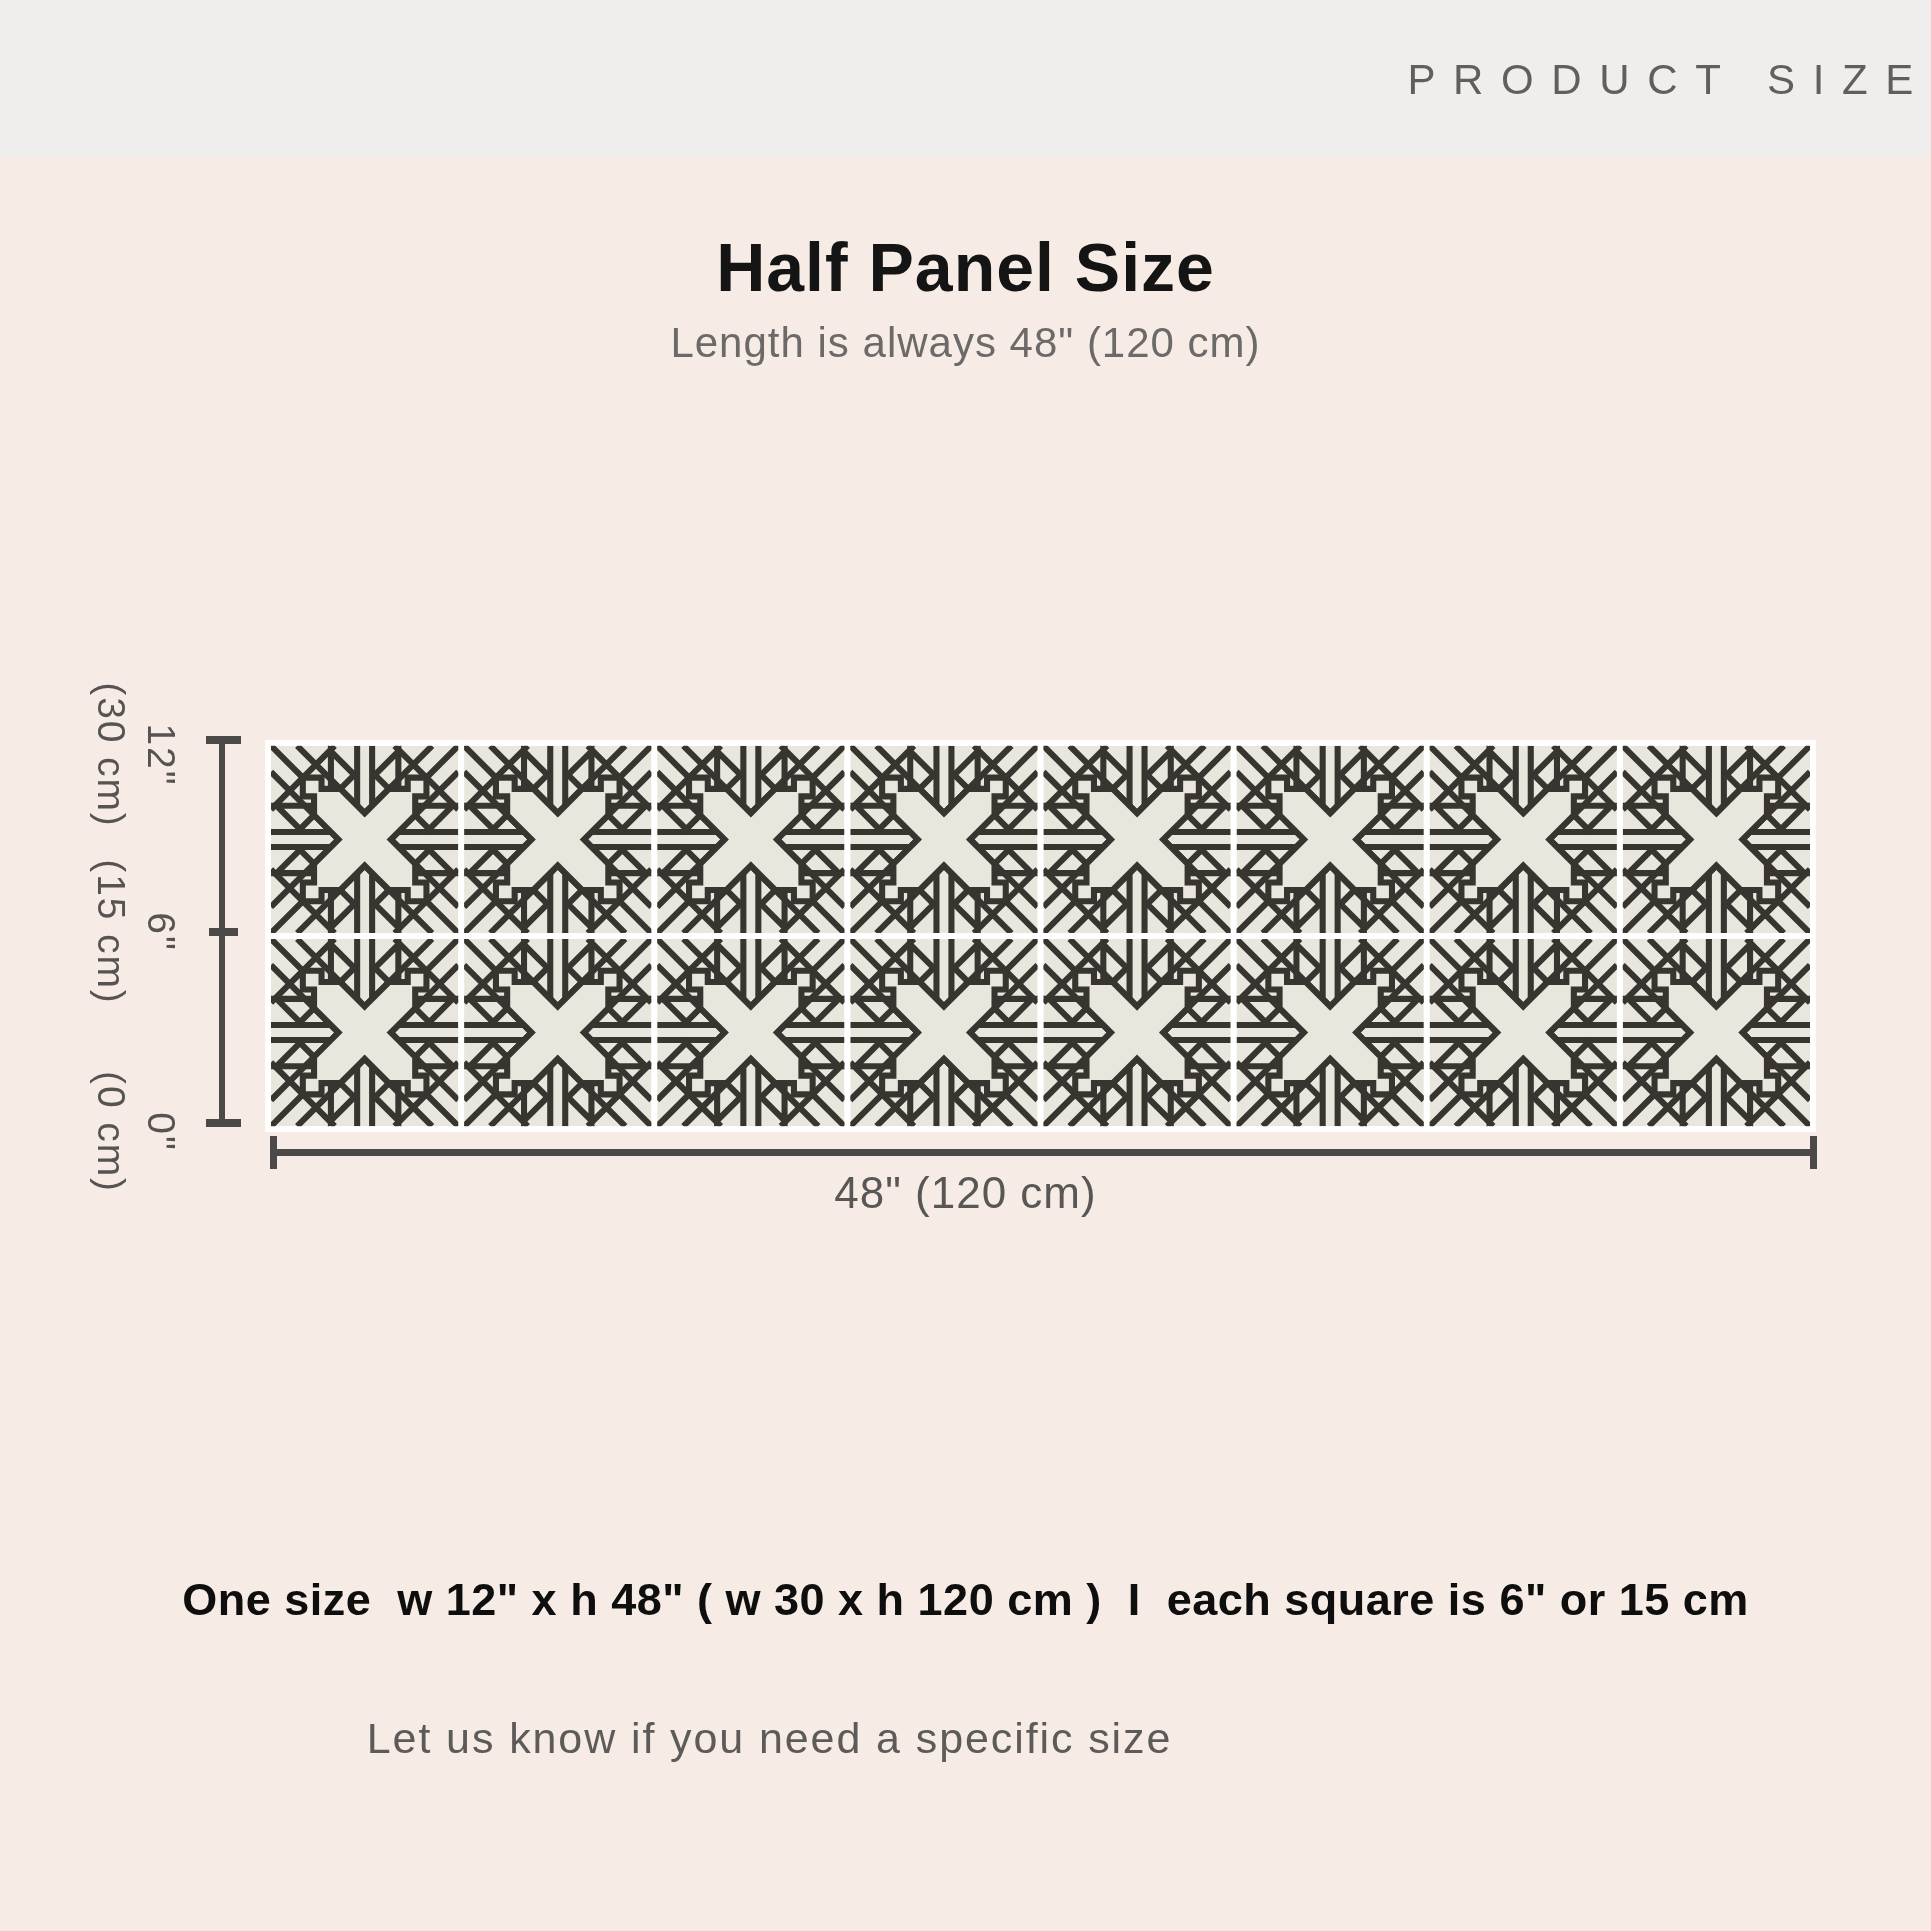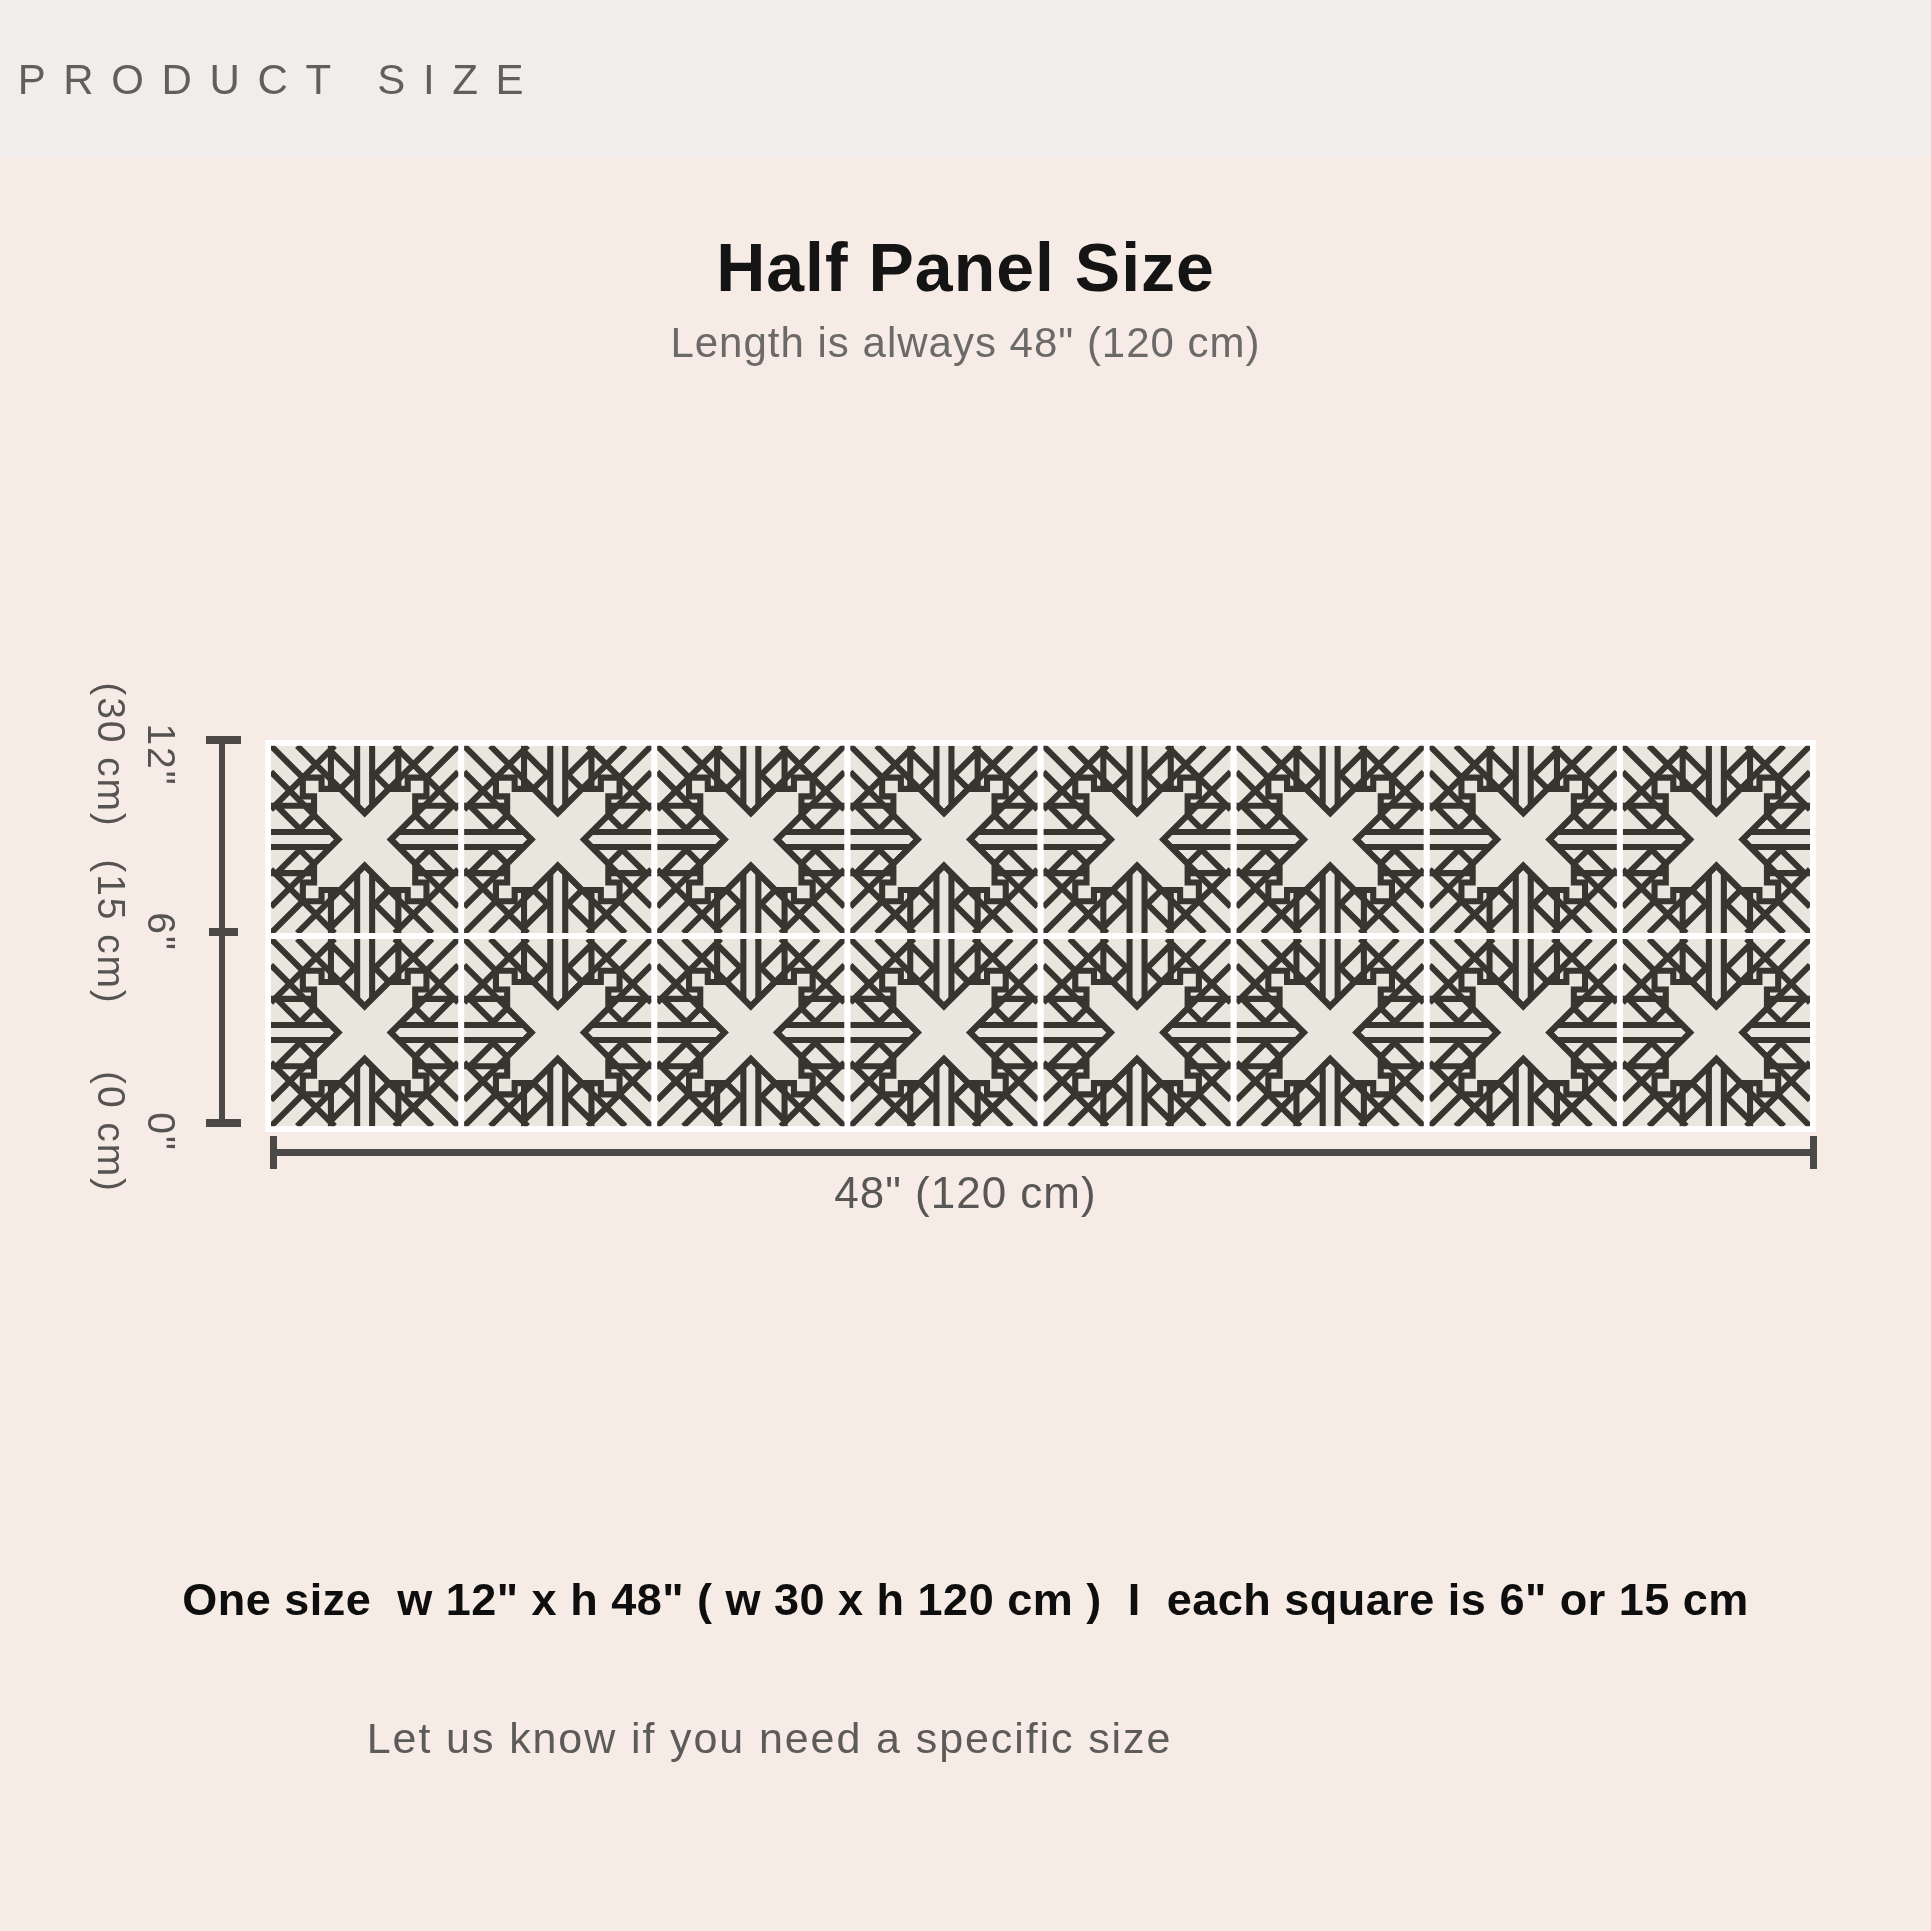--- a/index.html
+++ b/index.html
@@ -19,21 +19,21 @@
     position:relative;width:1931px;height:1931px;overflow:hidden;
     background:var(--page-bg);
     font-family:"Liberation Sans","DejaVu Sans",sans-serif;
   }
   .band-top{
     position:absolute;left:0;top:0;width:1931px;height:157px;
     background:var(--band-top-bg);
   }
   .eyebrow{
     position:absolute;left:0;top:56px;width:1931px;
-    text-align:left;font-size:42px;font-weight:400;
+    text-align:right;font-size:42px;font-weight:400;
     letter-spacing:0.42em;text-indent:0.42em;color:#605f5d;
   }
   .title{
     position:absolute;left:0;top:228px;width:1931px;
     text-align:center;font-size:68px;font-weight:700;color:var(--heading);
     letter-spacing:1px;
   }
   .subtitle{
     position:absolute;left:0;top:319px;width:1931px;
     text-align:center;font-size:42px;font-weight:400;color:var(--muted);

